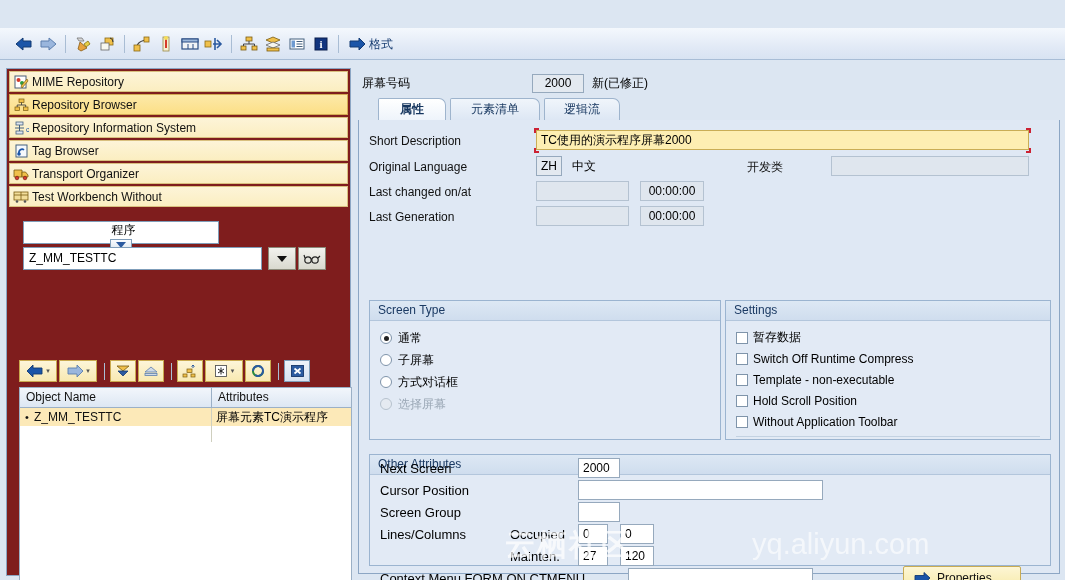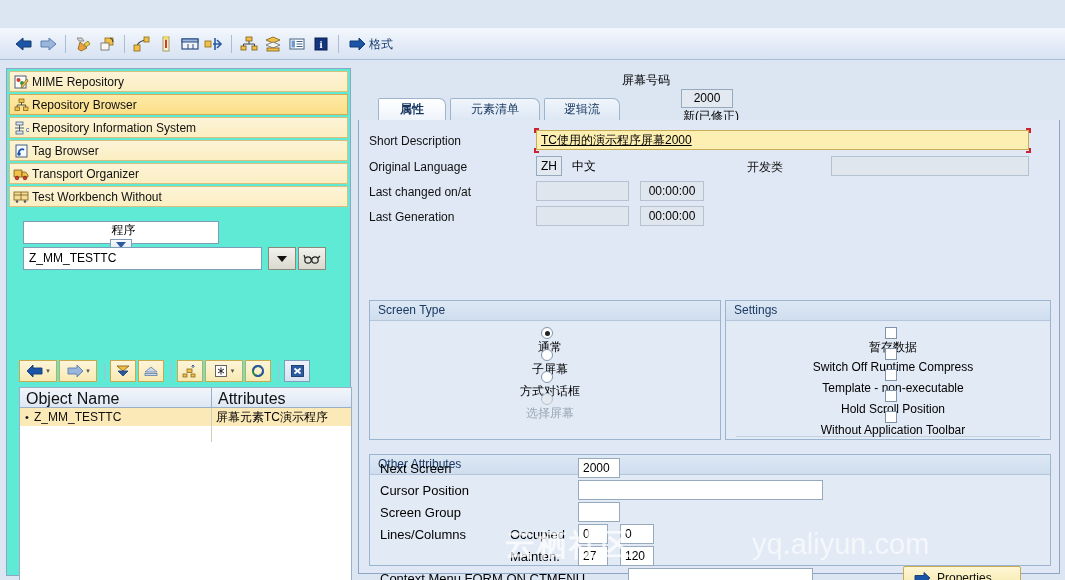--- a/index.html
+++ b/index.html
@@ -40,21 +40,21 @@
   }
   .tb-sep { width:1px; height:18px; background:#a9bdd4; margin:0 5px; }
   .tb-text {
     display:flex; align-items:center; gap:3px; margin-left:4px;
     font-size:12px; color:#1a3f73; cursor:pointer;
   }
 
   
   .leftpanel {
     position:absolute; left:6px; top:68px; width:345px; height:508px;
-    background:#5eead4; border:1px solid #8ca6c4;
+    background:#7f1d1d; border:1px solid #8ca6c4;
   }
   .nav-list { position:absolute; left:2px; top:2px; width:339px; }
   .nav-item {
     height:21px; margin-bottom:2px;
     background:linear-gradient(to bottom,#fdf4d8,#fbeec1);
     border:1px solid #d8bf7e;
     display:flex; align-items:center; cursor:pointer;
     padding-left:2px;
   }
   .nav-item.sel { background:linear-gradient(to bottom,#fde9a9,#fcdf86); border-color:#d3ab54; }
@@ -96,33 +96,33 @@
   }
   .lt-btn.plain { width:26px; }
   .lt-btn.withdrop { width:38px; }
   .lt-btn .dd { font-size:7px; color:#555; margin-left:2px; }
   .lt-btn.blue { background:linear-gradient(to bottom,#eef3fa,#d7e2f0); border:1px solid #7f9db9; width:26px; }
   .lt-sep { width:1px; height:17px; background:#a9bdd4; margin:0 5px; }
 
   
   .objlist { position:absolute; left:12px; top:318px; width:333px; height:254px; border:1px solid #9bb0c6; background:#fff; }
   .ol-head { display:flex; height:20px; background:linear-gradient(to bottom,#f2f6fb,#dde7f3); border-bottom:1px solid #9bb0c6; }
-  .ol-head div { font-size:16px; padding:2px 0 4px 6px; color:#111; }
+  .ol-head div { font-size:12px; padding:2px 0 4px 6px; color:#111; }
   .ol-c1 { width:192px; border-right:1px solid #9bb0c6; }
   .ol-c2 { flex:1; }
   .ol-row { display:flex; height:18px; background:#fce9b8; }
   .ol-row .c1 { width:192px; border-right:1px solid #cfcfbf; display:flex; align-items:center; font-size:12px; color:#111; }
   .ol-row .c1 .bullet { width:14px; text-align:center; font-size:11px; }
   .ol-row .c2 { flex:1; font-size:12px; padding-left:4px; display:flex; align-items:center; }
   .ol-empty { height:16px; display:flex; background:#fff; }
   .ol-empty .c1 { width:192px; border-right:1px solid #cfcfbf; }
 
   
   .rightpanel { position:absolute; left:356px; top:68px; width:706px; height:508px; }
-  .scrnum-row { position:absolute; left:6px; top:4px; width:690px; height:22px; display:flex; align-items:center;flex-direction:column; }
+  .scrnum-row { position:absolute; left:6px; top:4px; width:690px; height:22px; display:flex; align-items:center; }
   .scrnum-lbl { font-size:12px; width:170px; }
   .scrnum-val {
     width:52px; height:19px; background:#e3e9f0; border:1px solid #96a9bd;
     text-align:center; font-size:12px; line-height:17px;
   }
   .scrnum-note { font-size:12px; margin-left:8px; }
 
   
   .tabstrip { position:absolute; left:2px; top:28px; width:702px; height:26px; }
   .tab {
@@ -162,21 +162,21 @@
 
   
   .group {
     position:absolute; border:1px solid #9bb4d0; background:#e2eaf5;
   }
   .group-title {
     height:20px; background:linear-gradient(to bottom,#dde8f4,#cfddee);
     border-bottom:1px solid #b3c6dc; font-size:12px; padding:2px 0 0 8px; color:#1b3a63;
   }
   .group-body { padding:6px 0 0 10px; }
-  .optrow { height:22px; display:flex; align-items:center; font-size:12px; cursor:pointer;flex-direction:column; }
+  .optrow { height:22px; display:flex; align-items:center; font-size:12px; cursor:pointer; }
   .radio {
     width:12px; height:12px; border-radius:50%;
     background:#fff; border:1px solid #7f94aa; margin-right:6px; position:relative; flex:0 0 12px;
   }
   .radio.on::after {
     content:""; position:absolute; left:2.5px; top:2.5px; width:5px; height:5px;
     border-radius:50%; background:#222;
   }
   .radio.dis { background:#e5eaf1; border-color:#b6c2ce; }
   .optrow.dis { color:#9aa7b5; cursor:default; }
@@ -507,21 +507,21 @@
       </div>
     </div>
 
     <div class="pane">
 
       <div class="form">
 
         <div class="frow" style="height:27px;">
           <span class="flbl" style="left:0; top:3px;">Short Description</span>
           <div class="reqwrap" style="left:167px; top:2px; width:493px; height:21px;">
-            <div class="inp req" style="left:0; top:0; width:493px;text-decoration:underline;">TC使用的演示程序屏幕2000</div>
+            <div class="inp req" style="left:0; top:0; width:493px;">TC使用的演示程序屏幕2000</div>
             <span class="corner tl"></span>
             <span class="corner tr"></span>
             <span class="corner bl"></span>
             <span class="corner br"></span>
           </div>
         </div>
 
         <div class="frow" style="height:25px;">
           <span class="flbl" style="left:0; top:2px;">Original Language</span>
           <div class="inp grey" style="left:167px; top:1px; width:26px; text-align:center; padding-left:0;">ZH</div>

